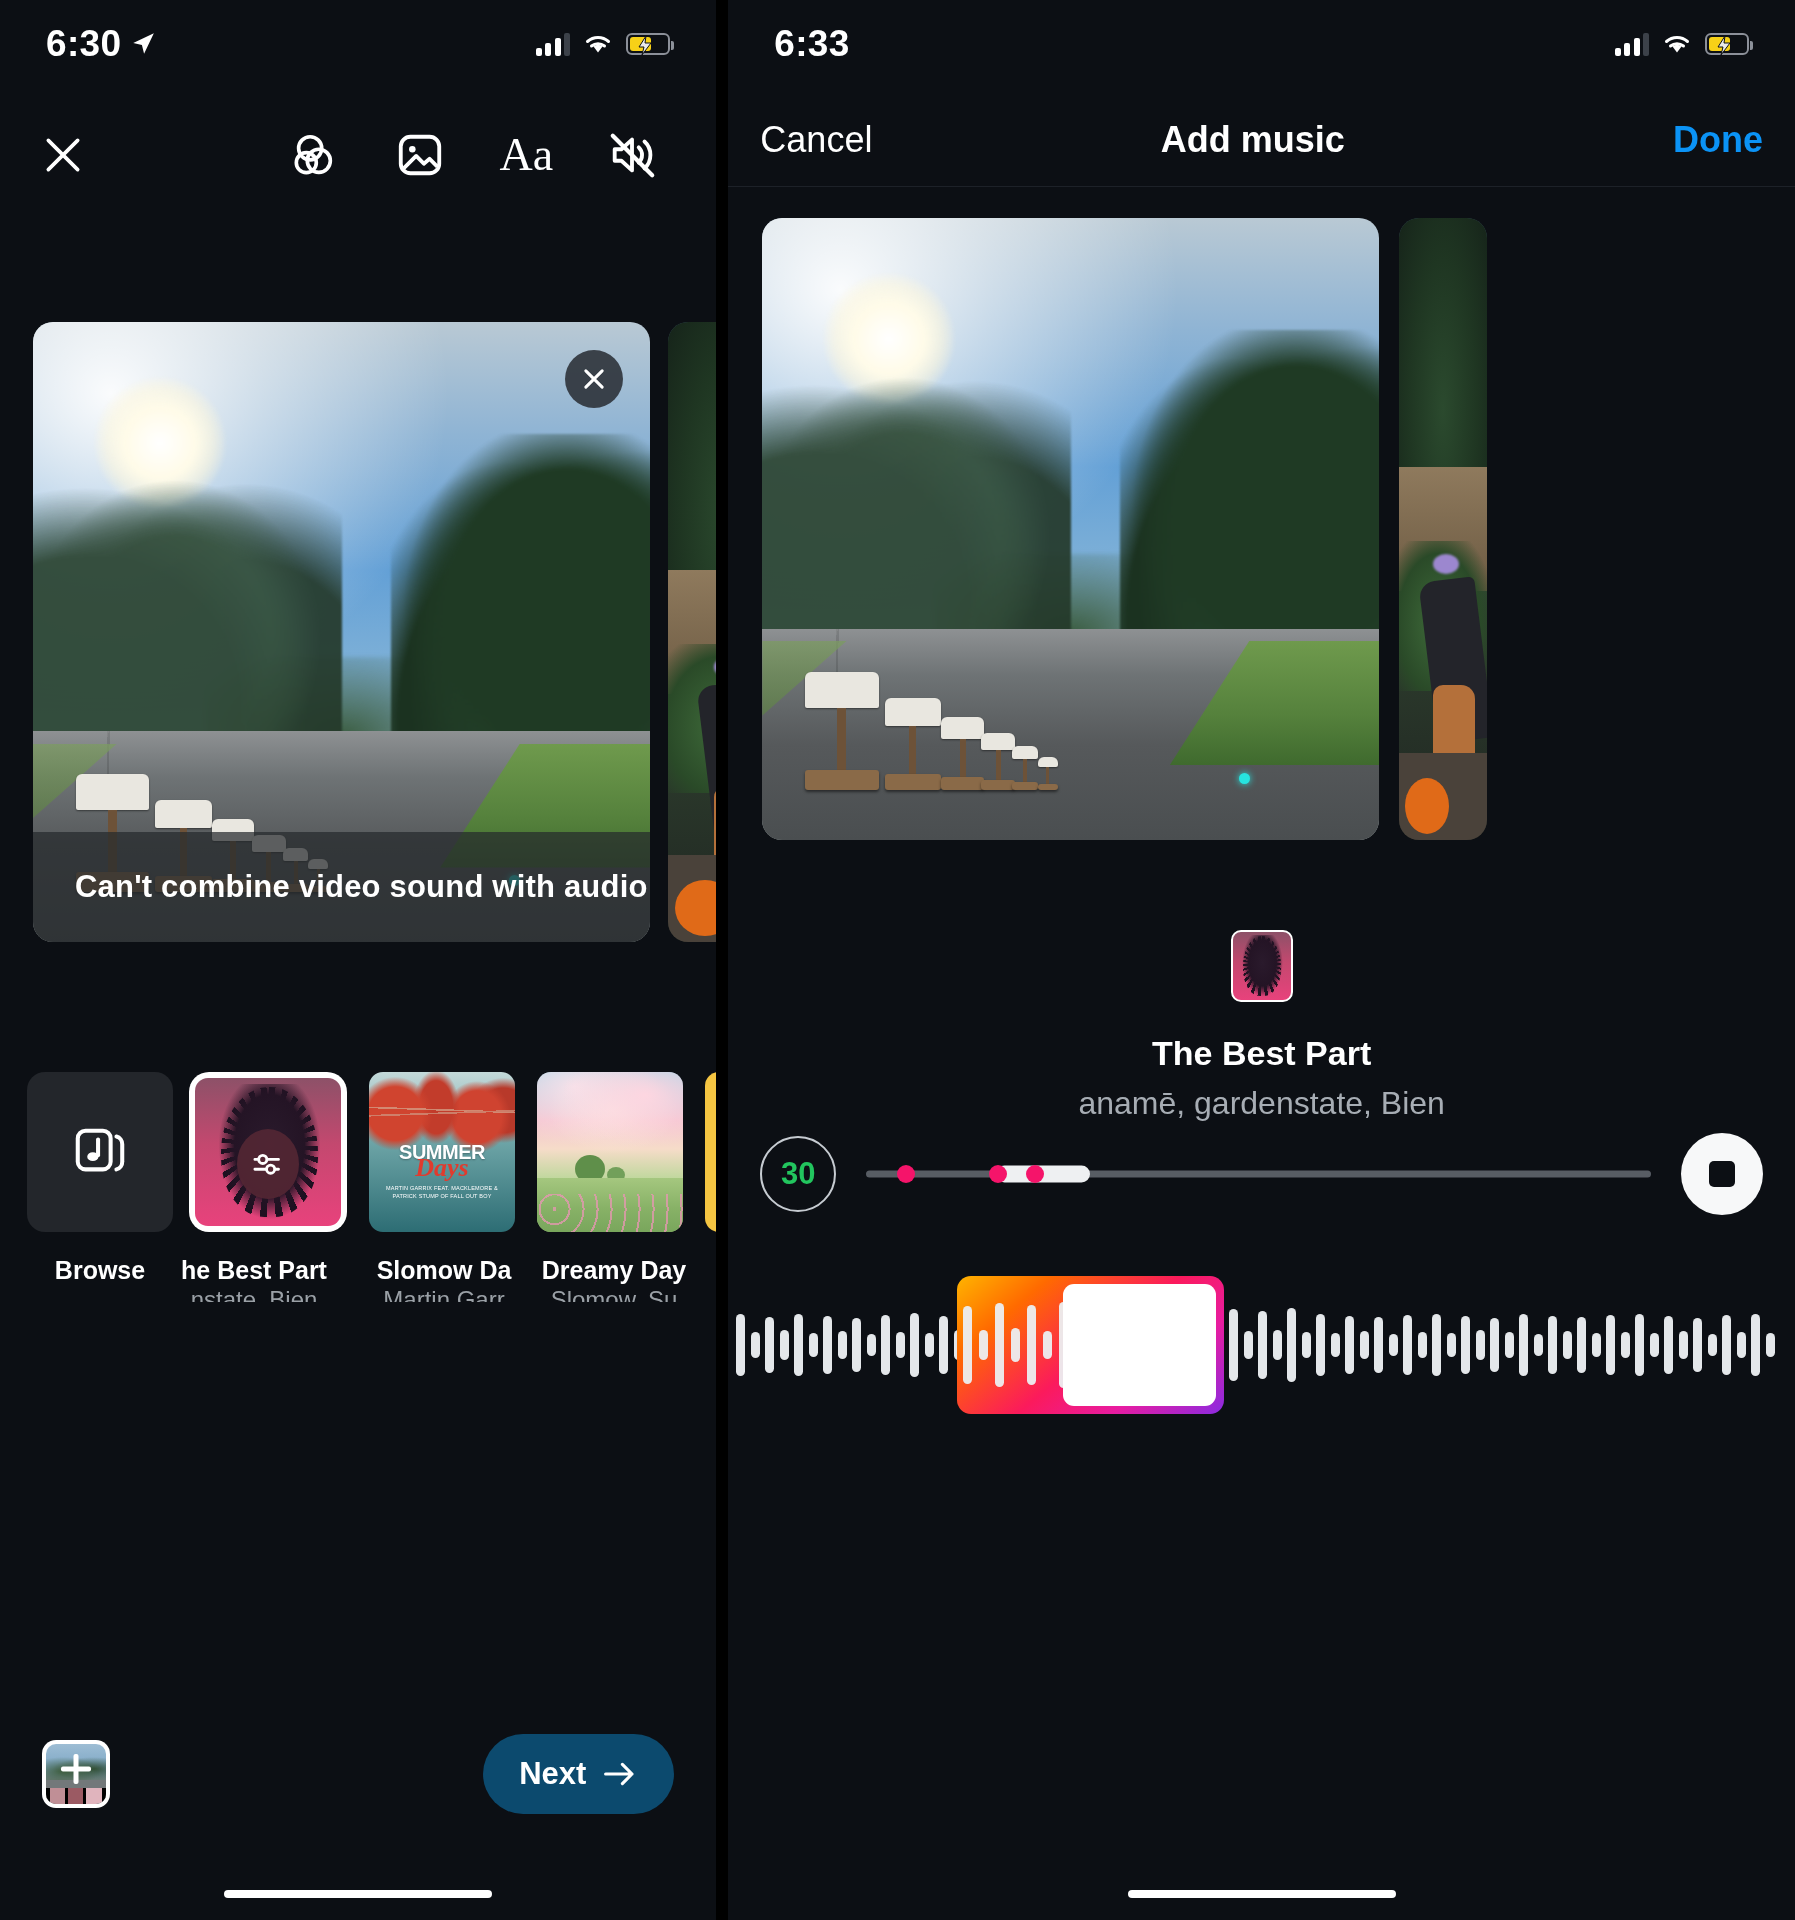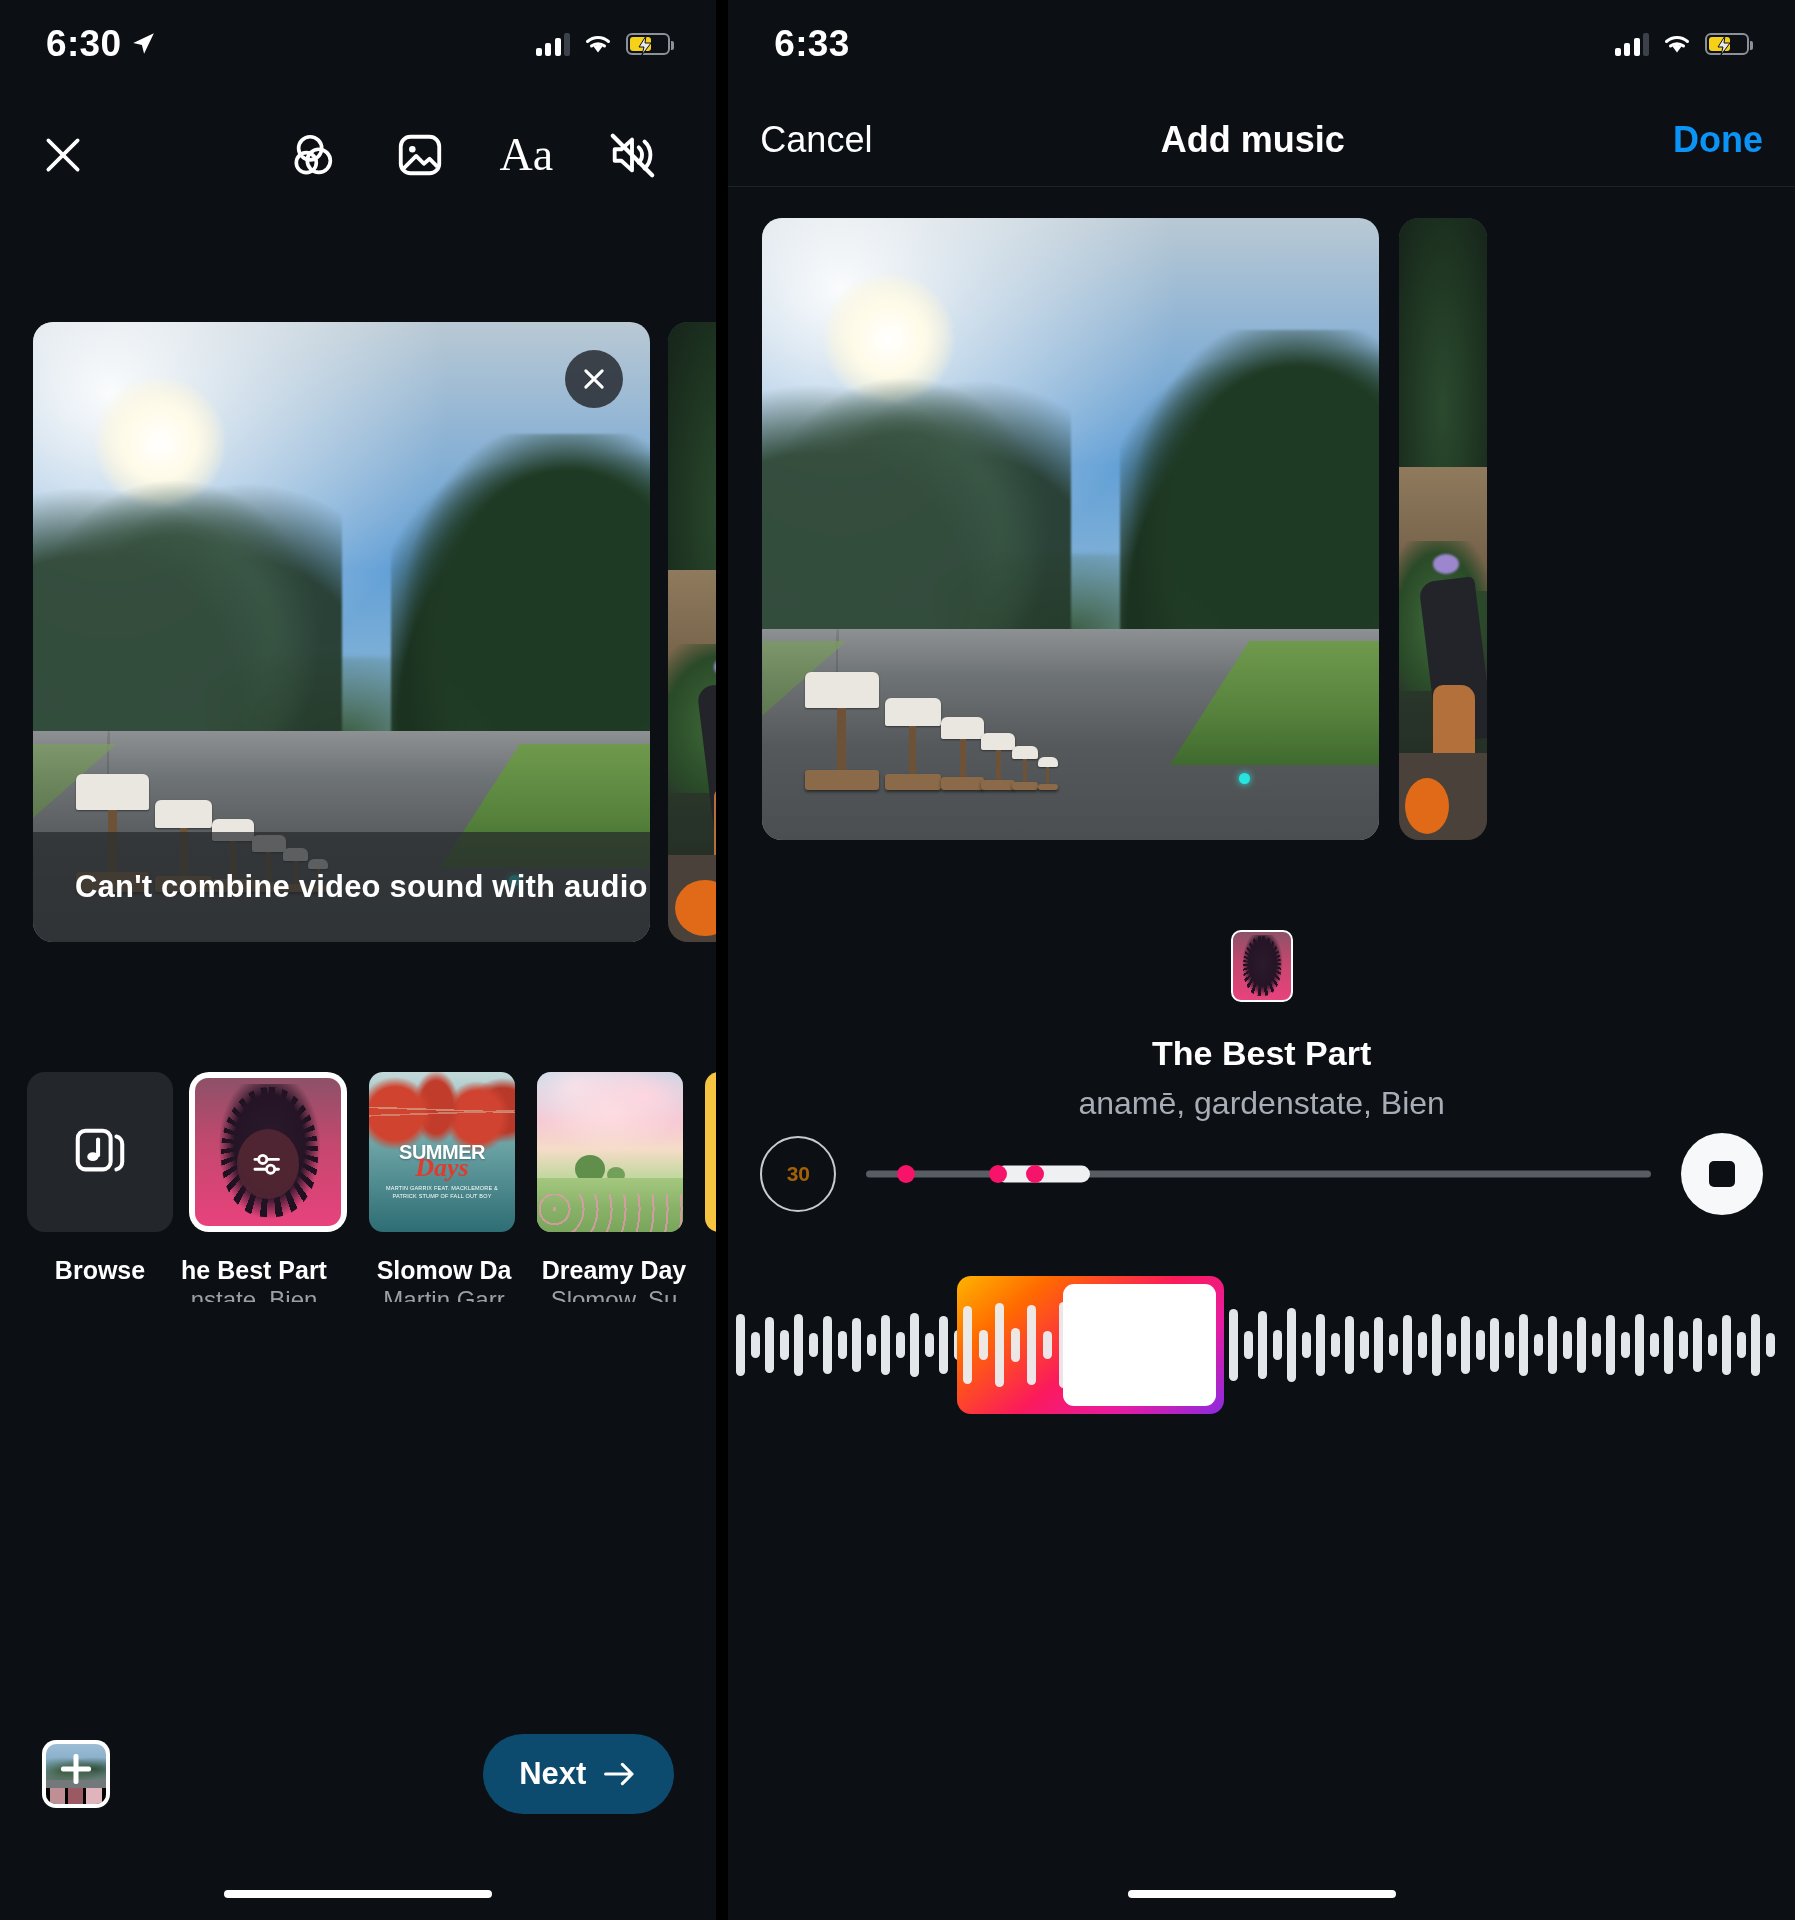--- a/index.html
+++ b/index.html
@@ -334,21 +334,21 @@
   .song-artist{ color:#a7adb4; font-size:32px; font-weight:400; margin-top:12px; }
 
   .duration-row{
     position:absolute; top:1126px; left:0; right:0; height:96px;
     display:flex; align-items:center; padding:0 32px; gap:0;
   }
   .dur-pill{
     width:76px; height:76px; border-radius:50%; border:2.5px solid #c6cbd1;
     display:flex; align-items:center; justify-content:center; flex:0 0 76px;
   }
-  .dur-pill span{ color:#a16207; font-size:21px; font-weight:600; }
+  .dur-pill span{ color:#22c55e; font-size:31px; font-weight:600; }
   .scrub{ flex:1; position:relative; height:76px; margin:0 30px; }
   .scrub-line{
     position:absolute; left:0; right:0; top:50%; transform:translateY(-50%);
     height:7px; background:#585d64; border-radius:4px;
   }
   .scrub-sel{
     position:absolute; left:16.5%; width:12%; top:50%; transform:translateY(-50%);
     height:17px; background:#eef0f2; border-radius:9px;
   }
   .dot-pink{

